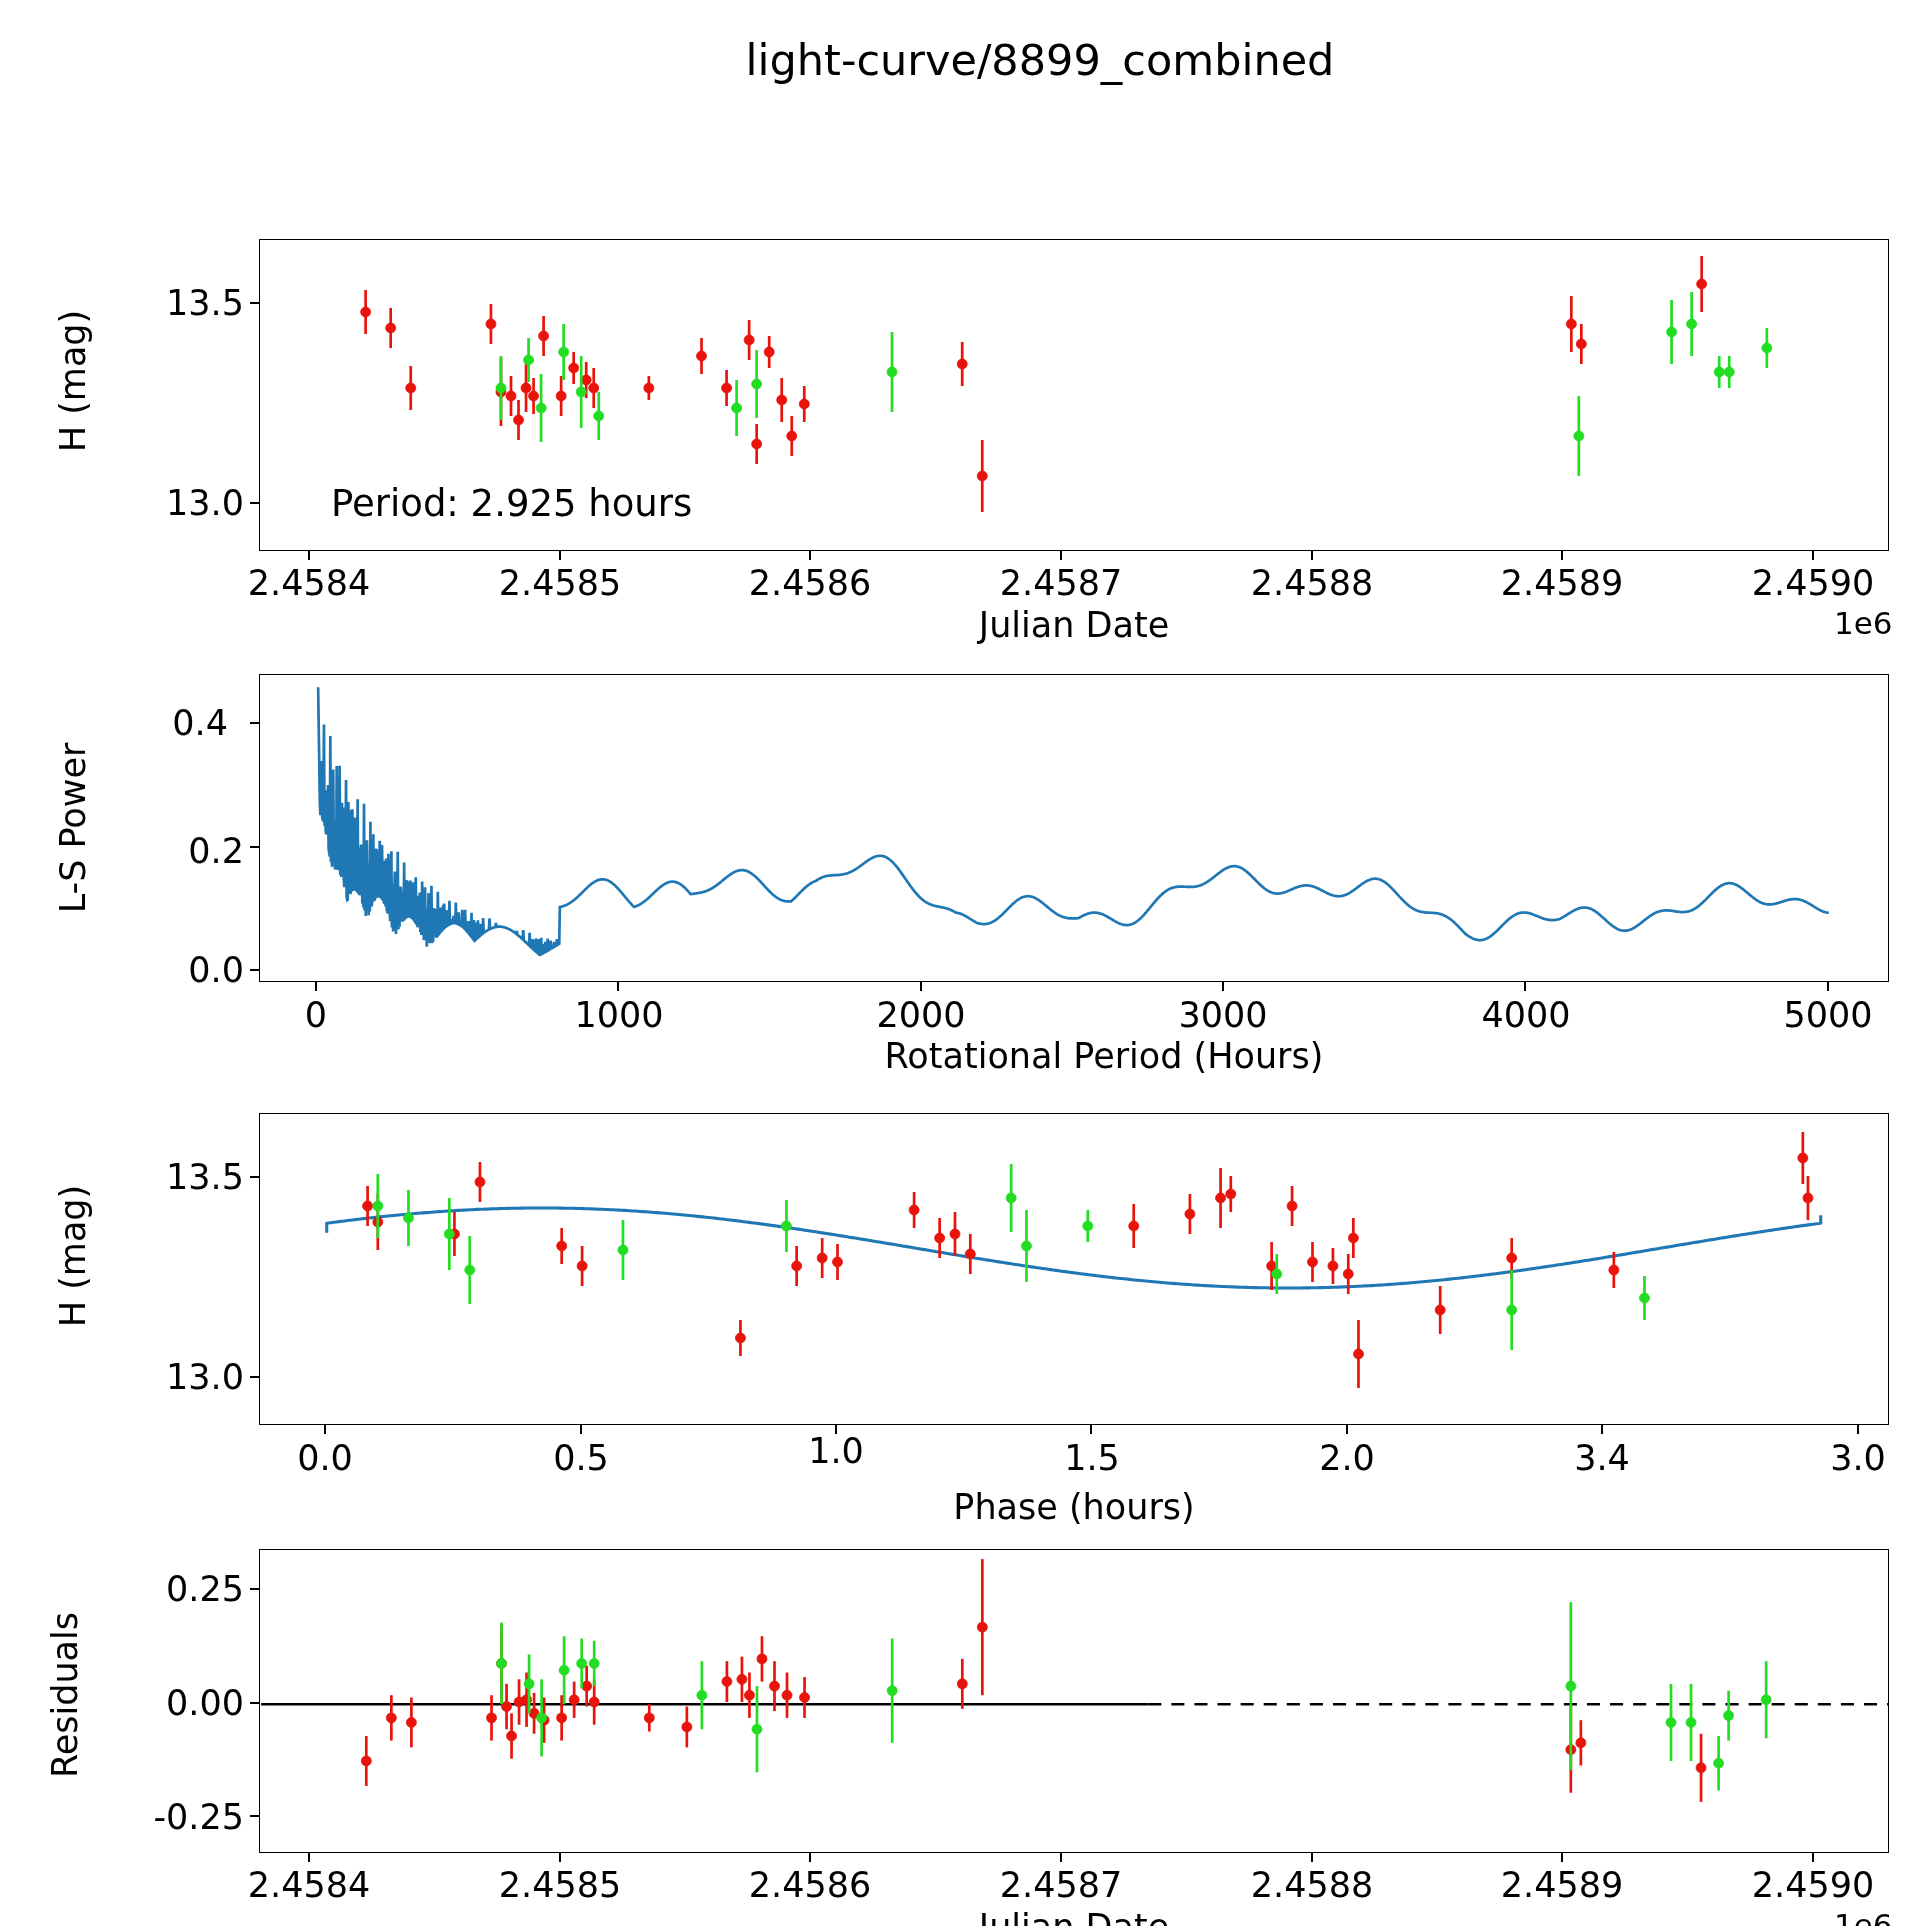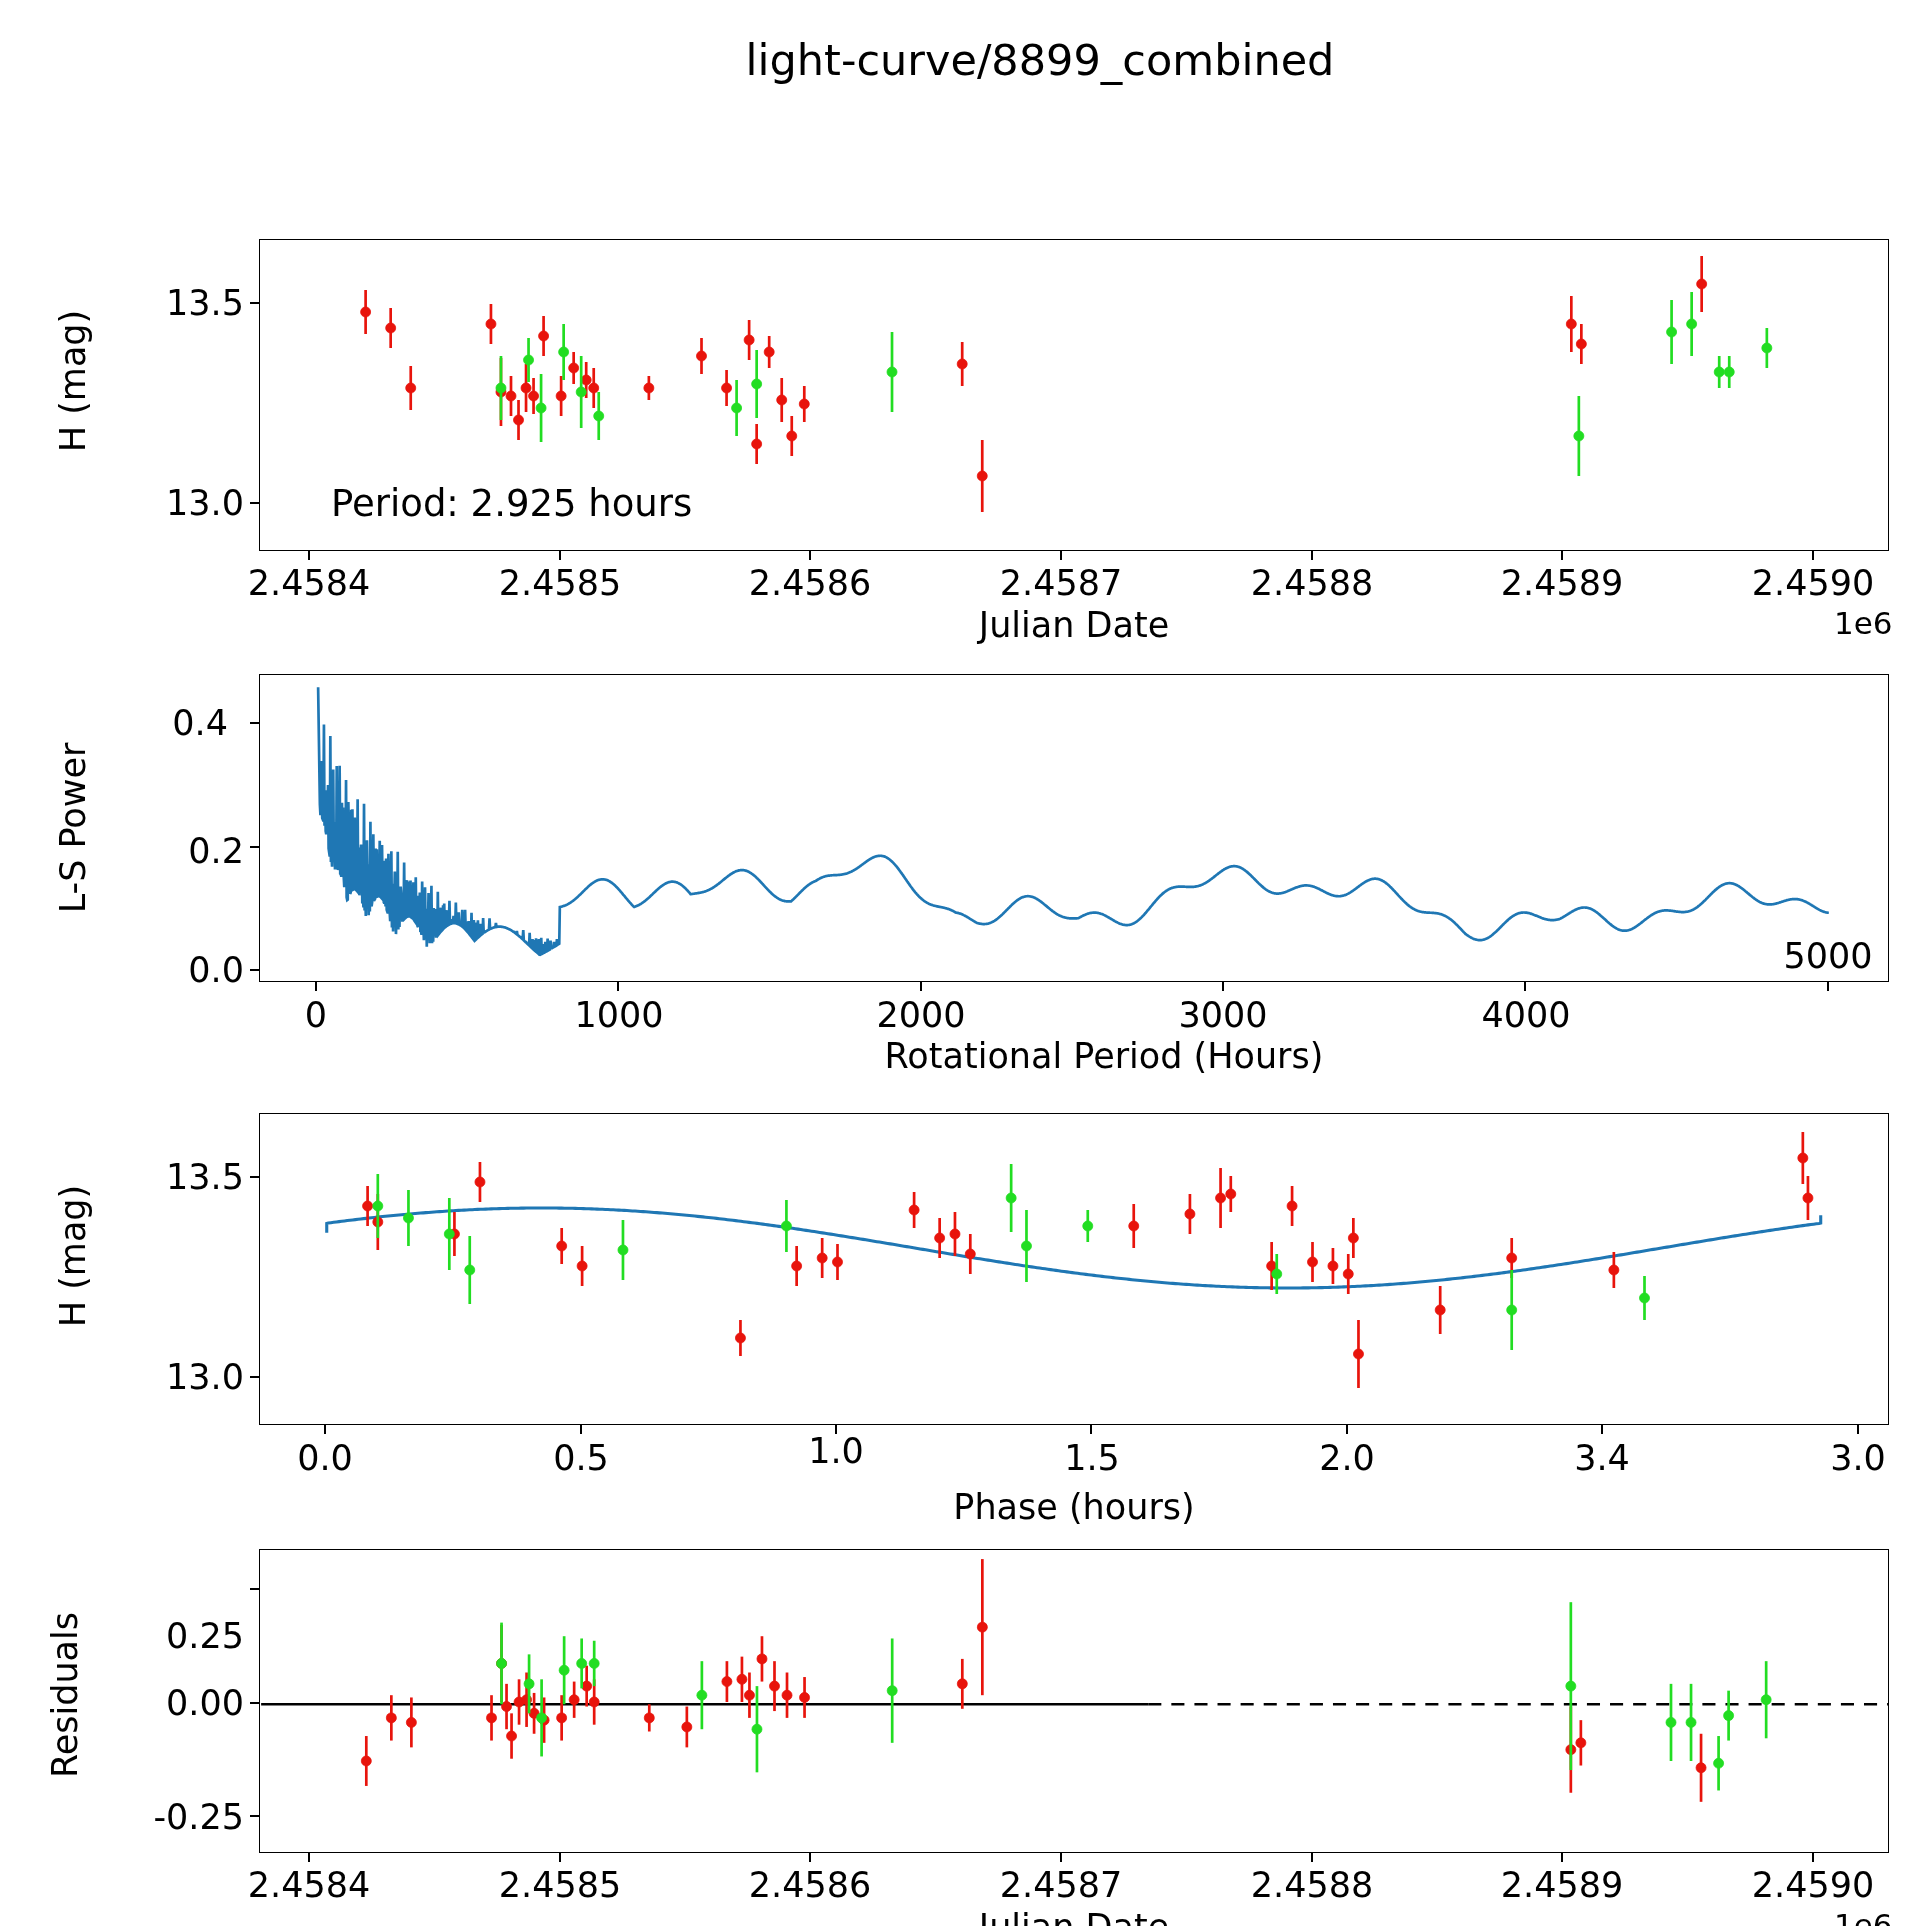--- a/index.html
+++ b/index.html
@@ -422,21 +422,21 @@
       <div class="tick-label" style="left: 316px; top: 995px; transform: translateX(-50%);">0</div>
       <div class="tickmark" style="left: 617px; top: 982px; width: 2.3px; height: 8.5px;"></div>
       <div class="tick-label" style="left: 619px; top: 995px; transform: translateX(-50%);">1000</div>
       <div class="tickmark" style="left: 920px; top: 982px; width: 2.3px; height: 8.5px;"></div>
       <div class="tick-label" style="left: 921px; top: 995px; transform: translateX(-50%);">2000</div>
       <div class="tickmark" style="left: 1222px; top: 982px; width: 2.3px; height: 8.5px;"></div>
       <div class="tick-label" style="left: 1223px; top: 995px; transform: translateX(-50%);">3000</div>
       <div class="tickmark" style="left: 1524px; top: 982px; width: 2.3px; height: 8.5px;"></div>
       <div class="tick-label" style="left: 1526px; top: 995px; transform: translateX(-50%);">4000</div>
       <div class="tickmark" style="left: 1827px; top: 982px; width: 2.3px; height: 8.5px;"></div>
-      <div class="tick-label" style="left: 1828px; top: 936px; transform: translateX(-50%);">5000</div>
+      <div class="tick-label" style="left: 1828px; top: 995px; transform: translateX(-50%);">5000</div>
       <div class="tickmark" style="left: 250px; top: 969px; width: 8.5px; height: 2.3px;"></div>
       <div class="tick-label" style="left: 244px; top: 970px; transform: translate(-100%, -50%);">0.0</div>
       <div class="tickmark" style="left: 250px; top: 846px; width: 8.5px; height: 2.3px;"></div>
       <div class="tick-label" style="left: 244px; top: 851px; transform: translate(-100%, -50%);">0.2</div>
       <div class="tickmark" style="left: 250px; top: 722px; width: 8.5px; height: 2.3px;"></div>
       <div class="tick-label" style="left: 228px; top: 723px; transform: translate(-100%, -50%);">0.4</div>
       <div class="tickmark" style="left: 324px; top: 1425px; width: 2.3px; height: 8.5px;"></div>
       <div class="tick-label" style="left: 325px; top: 1438px; transform: translateX(-50%);">0.0</div>
       <div class="tickmark" style="left: 580px; top: 1425px; width: 2.3px; height: 8.5px;"></div>
       <div class="tick-label" style="left: 581px; top: 1438px; transform: translateX(-50%);">0.5</div>
@@ -466,17 +466,17 @@
       <div class="tick-label" style="left: 1312px; top: 1865px; transform: translateX(-50%);">2.4588</div>
       <div class="tickmark" style="left: 1561px; top: 1853px; width: 2.3px; height: 8.5px;"></div>
       <div class="tick-label" style="left: 1562px; top: 1865px; transform: translateX(-50%);">2.4589</div>
       <div class="tickmark" style="left: 1812px; top: 1853px; width: 2.3px; height: 8.5px;"></div>
       <div class="tick-label" style="left: 1813px; top: 1865px; transform: translateX(-50%);">2.4590</div>
       <div class="tickmark" style="left: 250px; top: 1815px; width: 8.5px; height: 2.3px;"></div>
       <div class="tick-label" style="left: 244px; top: 1817px; transform: translate(-100%, -50%);">-0.25</div>
       <div class="tickmark" style="left: 250px; top: 1702px; width: 8.5px; height: 2.3px;"></div>
       <div class="tick-label" style="left: 244px; top: 1703px; transform: translate(-100%, -50%);">0.00</div>
       <div class="tickmark" style="left: 250px; top: 1588px; width: 8.5px; height: 2.3px;"></div>
-      <div class="tick-label" style="left: 244px; top: 1589px; transform: translate(-100%, -50%); margin-top: 47px;">0.25</div>
+      <div class="tick-label" style="left: 244px; top: 1589px; transform: translate(-100%, -50%);">0.25</div>
     </div>
 
 </div>
 
 
 </body></html>

